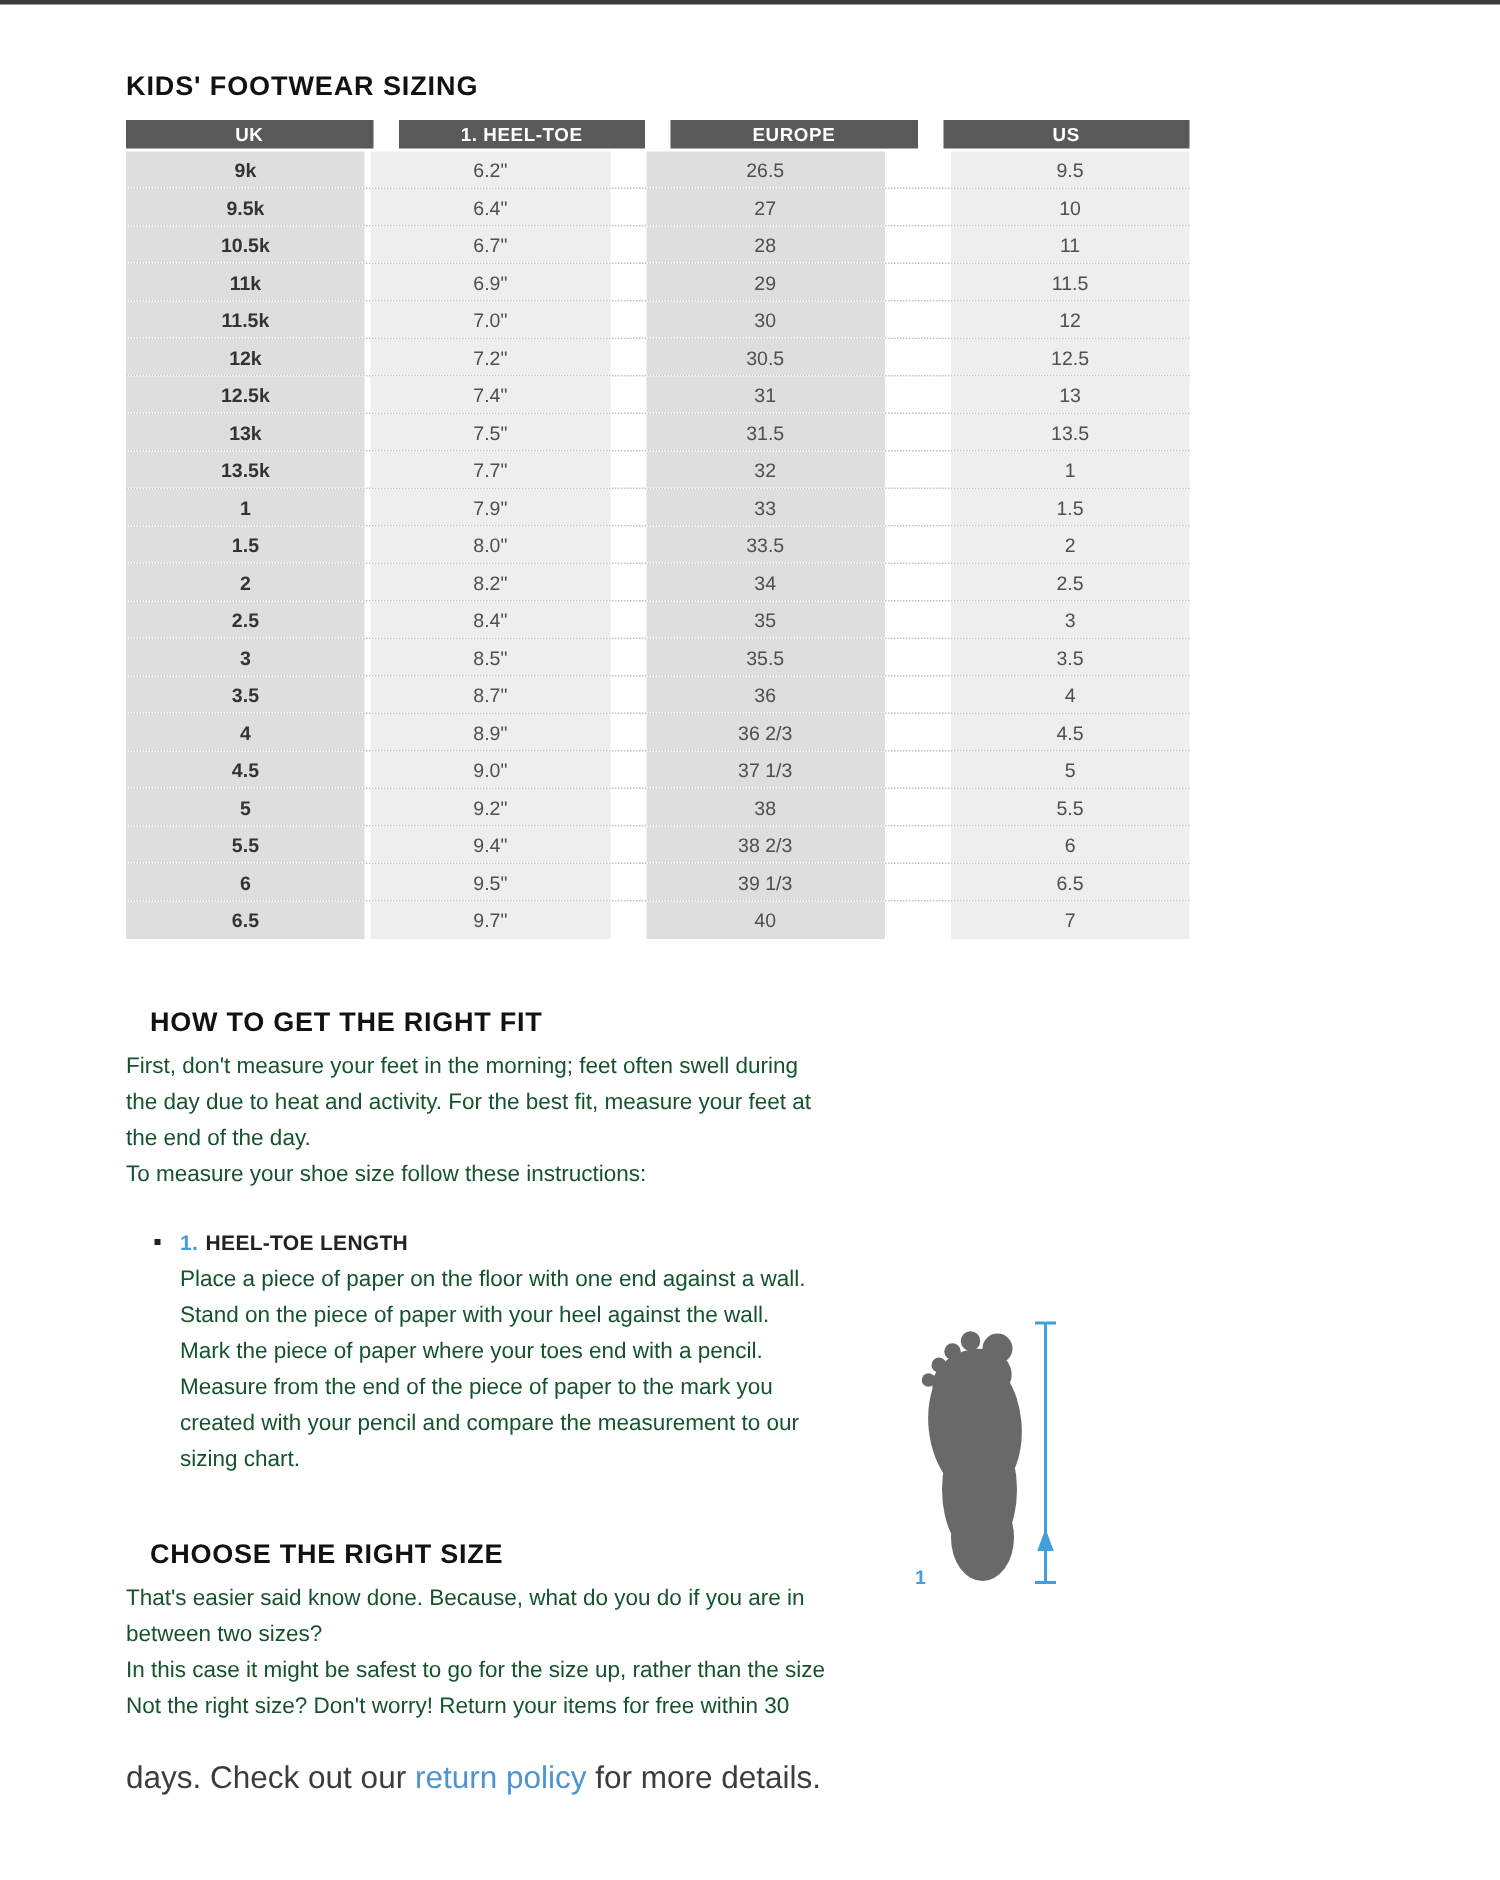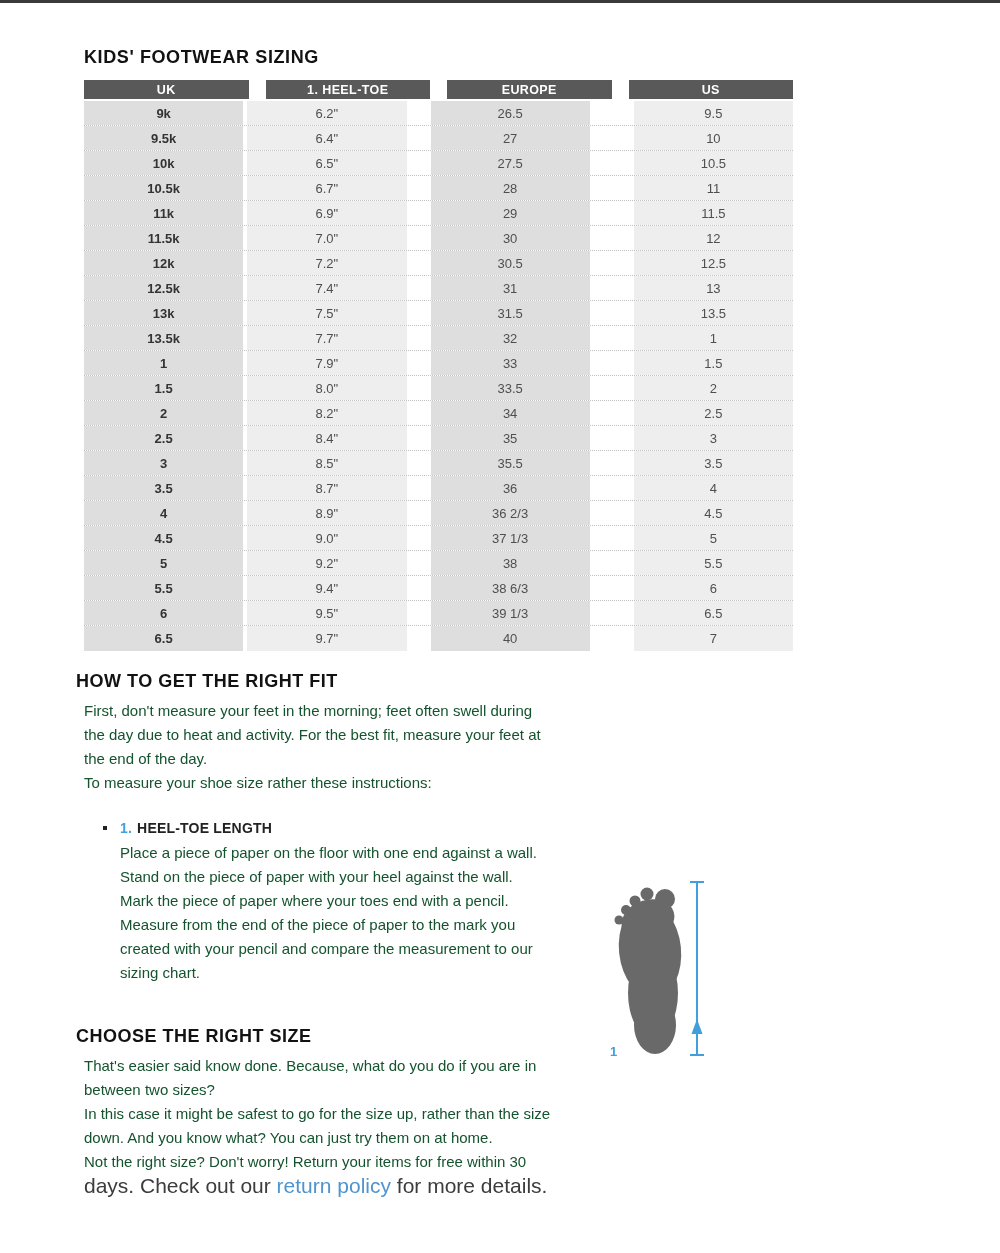--- a/index.html
+++ b/index.html
@@ -26,21 +26,21 @@
   .trow{display:flex;gap:4px;height:25px;box-sizing:border-box;border-bottom:1px dotted #c2c2c2;}
   .trow:last-child{border-bottom:none;}
   .td{flex:1;display:flex;align-items:center;justify-content:center;font-size:13px;color:#4f4f4f;}
   .td.c0{background:#dedede;font-weight:bold;color:#333333;}
   .td.c1{background:#eeeeee;}
   .td.c2{background:#dedede;margin-left:20px;}
   .td.c3{background:#eeeeee;margin-left:40px;}
 
   
   .h2{
-    position:absolute;left:76px;margin:0;
+    position:absolute;left:100px;margin:0;
     font-size:18px;font-weight:bold;color:#121212;letter-spacing:.5px;
   }
   #fit-title{top:671px;}
   #choose-title{top:1026px;}
 
   .para{position:absolute;left:84px;font-size:15px;color:#14532d;}
   .tline{height:24px;line-height:24px;white-space:nowrap;}
   #fit-intro{top:699px;}
   #instr-lines{left:120px;top:841px;}
   #choose-lines{top:1054px;}
@@ -80,26 +80,20 @@
         <div class="td c2">26.5</div>
         <div class="td c3">9.5</div>
       </div>
       <div class="trow">
         <div class="td c0">9.5k</div>
         <div class="td c1">6.4"</div>
         <div class="td c2">27</div>
         <div class="td c3">10</div>
       </div>
       <div class="trow">
-        <div class="td c0">10k</div>
-        <div class="td c1">6.5"</div>
-        <div class="td c2">27.5</div>
-        <div class="td c3">10.5</div>
-      </div>
-      <div class="trow">
         <div class="td c0">10.5k</div>
         <div class="td c1">6.7"</div>
         <div class="td c2">28</div>
         <div class="td c3">11</div>
       </div>
       <div class="trow">
         <div class="td c0">11k</div>
         <div class="td c1">6.9"</div>
         <div class="td c2">29</div>
         <div class="td c3">11.5</div>
@@ -184,21 +178,21 @@
       </div>
       <div class="trow">
         <div class="td c0">5</div>
         <div class="td c1">9.2"</div>
         <div class="td c2">38</div>
         <div class="td c3">5.5</div>
       </div>
       <div class="trow">
         <div class="td c0">5.5</div>
         <div class="td c1">9.4"</div>
-        <div class="td c2">38 6/3</div>
+        <div class="td c2">38 2/3</div>
         <div class="td c3">6</div>
       </div>
       <div class="trow">
         <div class="td c0">6</div>
         <div class="td c1">9.5"</div>
         <div class="td c2">39 1/3</div>
         <div class="td c3">6.5</div>
       </div>
       <div class="trow">
         <div class="td c0">6.5</div>
@@ -207,21 +201,21 @@
         <div class="td c3">7</div>
       </div>
     </div>
 </div>
 
 <h2 class="h2" id="fit-title">HOW TO GET THE RIGHT FIT</h2>
 <div class="para" id="fit-intro">
     <div class="tline">First, don't measure your feet in the morning; feet often swell during</div>
     <div class="tline">the day due to heat and activity. For the best fit, measure your feet at</div>
     <div class="tline">the end of the day.</div>
-    <div class="tline">To measure your shoe size rather these instructions:</div>
+    <div class="tline">To measure your shoe size follow these instructions:</div>
   </div>
 
 <div class="bullet">
   <span class="sq"></span>
   <span class="num">1.</span>
   <span>HEEL-TOE LENGTH</span>
 </div>
 <div class="para" id="instr-lines">
     <div class="tline">Place a piece of paper on the floor with one end against a wall.</div>
     <div class="tline">Stand on the piece of paper with your heel against the wall.</div>
@@ -250,18 +244,17 @@
     <polygon points="99,151 93.5,166 104.5,166" fill="#41a0dc" stroke="none"></polygon>
   </g>
   <text x="12" y="188" font-size="13" font-weight="bold" fill="#41a0dc">1</text>
 </svg>
 
 <h2 class="h2" id="choose-title">CHOOSE THE RIGHT SIZE</h2>
 <div class="para" id="choose-lines">
     <div class="tline">That's easier said know done. Because, what do you do if you are in</div>
     <div class="tline">between two sizes?</div>
     <div class="tline">In this case it might be safest to go for the size up, rather than the size</div>
-    <div class="tline">down. And you know what? You can just try them on at home.</div>
     <div class="tline">Not the right size? Don't worry! Return your items for free within 30</div>
   </div>
 <div id="choose-last">
   <span>days. Check out our </span><a class="link">return policy</a><span> for more details.</span>
 </div>
 
 </body></html>

